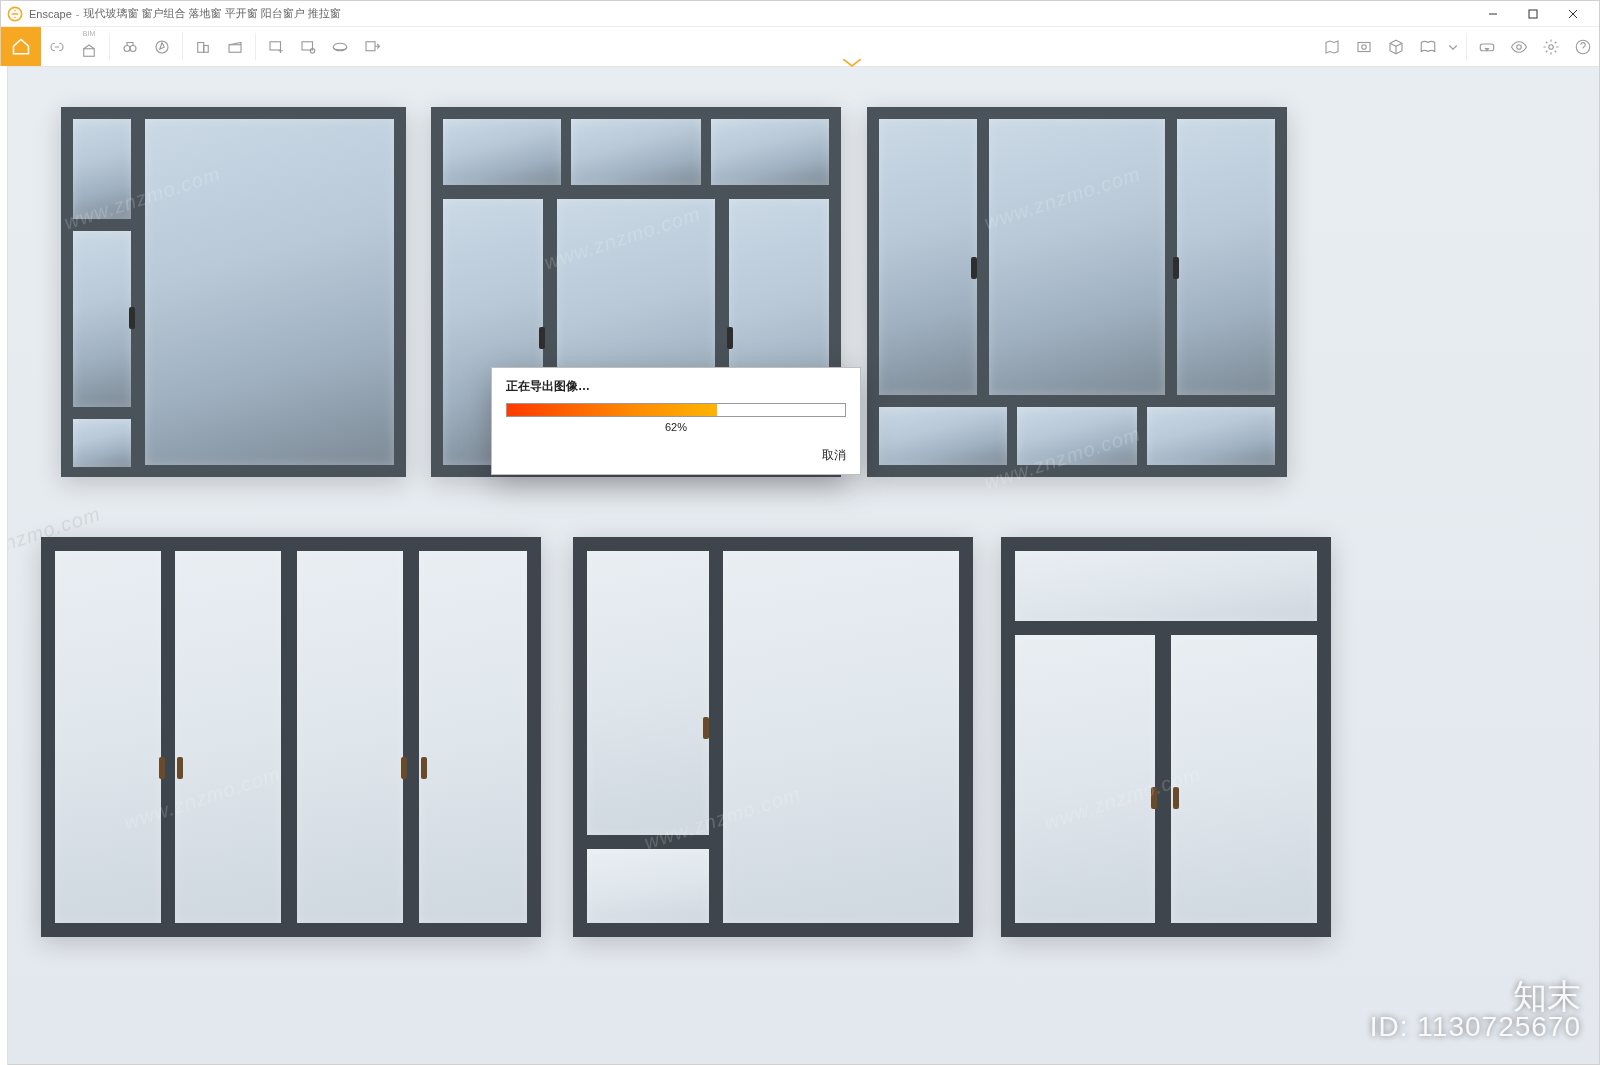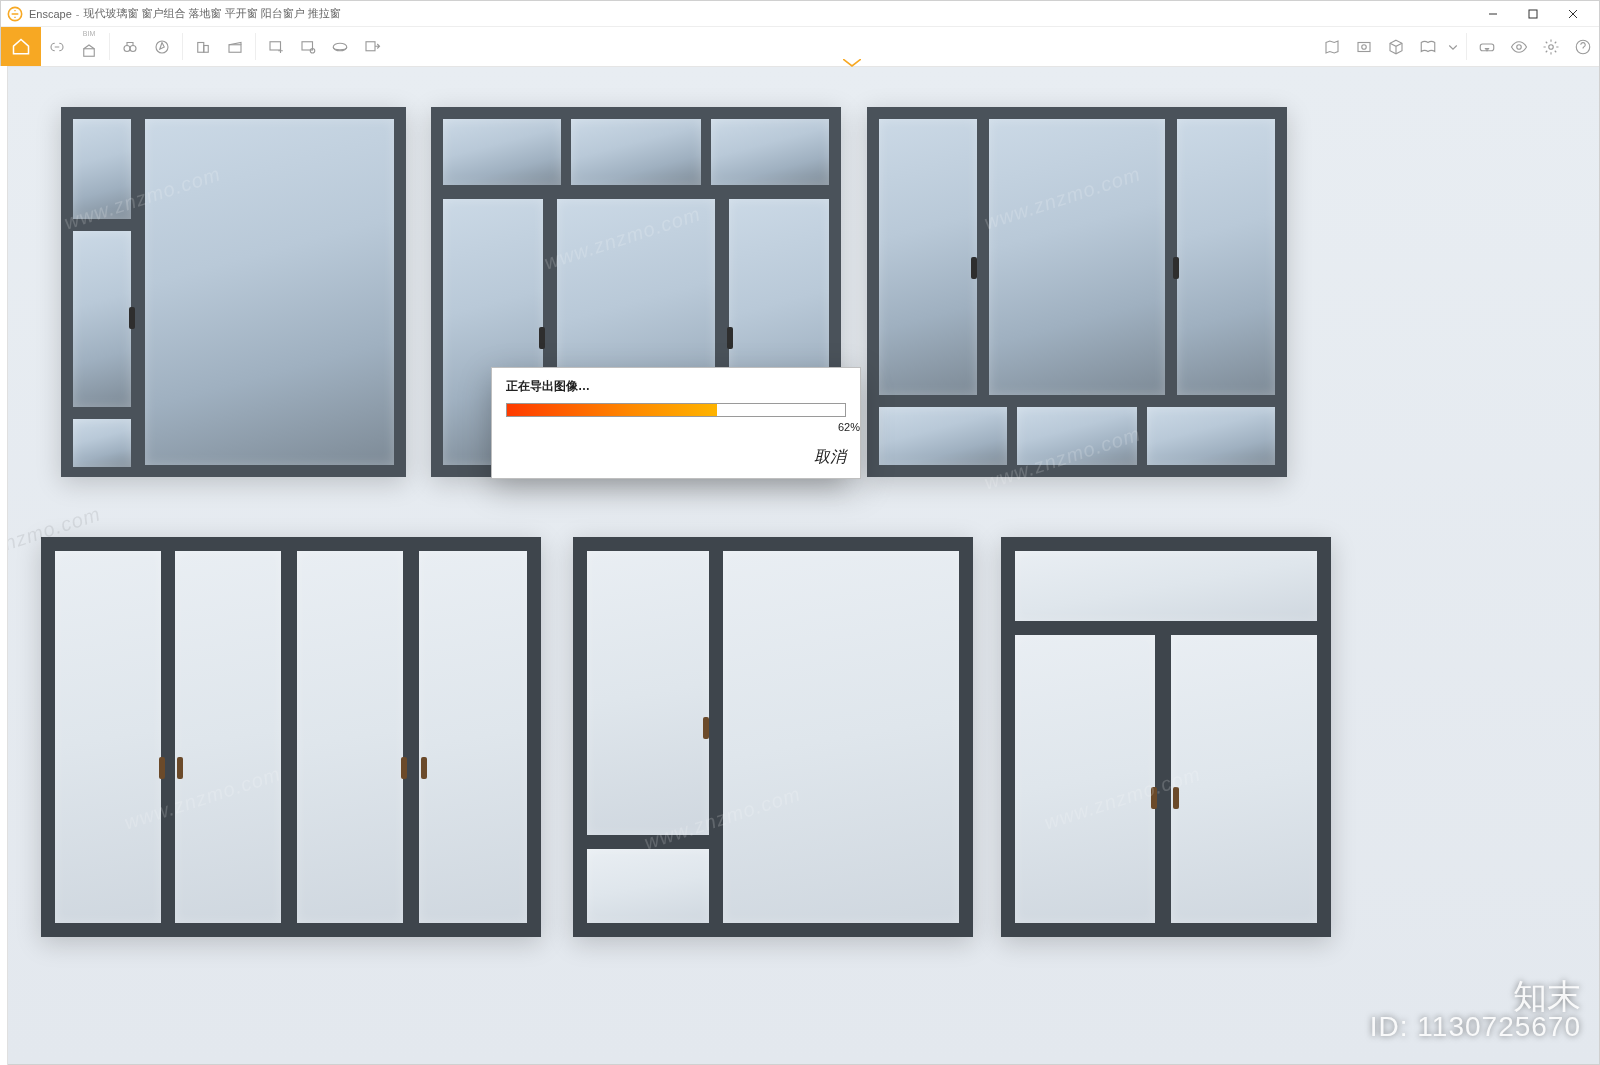--- a/index.html
+++ b/index.html
@@ -36,23 +36,23 @@
   .win .handle { position: absolute; width: 6px; height: 22px; background: #2e2e2e; border-radius: 2px; }
   .win .handle.brown { background: #6b4a2a; }
   .win.dark { background: #3e454c; }
   .win.light .pane { background: linear-gradient(170deg, #e9eef3 0%, #dfe6ec 50%, #cfd7df 100%); }
 
   
   .dialog { position: absolute; width: 370px; background: #fff; border: 1px solid #bfbfbf; box-shadow: 0 10px 30px rgba(0,0,0,0.25); font-size: 12px; color: #222; }
   .dialog .d-title { padding: 10px 14px 6px; font-weight: bold; font-size: 12px; }
   .dialog .d-bar { margin: 2px 14px 0; height: 14px; border: 1px solid #9a9a9a; background: #fff; position: relative; }
   .dialog .d-bar .fill { position: absolute; left: 0; top: 0; bottom: 0; background: linear-gradient(90deg, #ff3b00 0%, #ff8a00 60%, #ffb400 100%); }
-  .dialog .d-pct { text-align: right; padding: 4px 0 8px; font-size: 11px; }
+  .dialog .d-pct { text-align: center; padding: 4px 0 8px; font-size: 11px; }
   .dialog .d-foot { display: flex; justify-content: flex-end; padding: 6px 14px 10px; }
-  .dialog .d-cancel { font-size: 16px; cursor: pointer; font-style: italic; }
+  .dialog .d-cancel { font-size: 12px; cursor: pointer; }
 
   
   .wm { position: absolute; color: rgba(255,255,255,0.18); font-size: 20px; font-style: italic; letter-spacing: 1px; transform: rotate(-18deg); pointer-events: none; white-space: nowrap; }
   .id-badge { position: absolute; right: 18px; bottom: 21px; color: rgba(255,255,255,0.9); font-size: 28px; font-weight: 300; text-shadow: 0 0 6px rgba(0,0,0,0.5); letter-spacing: 1px; }
   .brand-badge { position: absolute; right: 18px; bottom: 44px; color: rgba(255,255,255,0.9); font-size: 34px; text-shadow: 0 0 6px rgba(0,0,0,0.5); font-family: Liberation Mono, monospace; }
 
   
   .leftstrip { position:absolute; left:0; top:66px; bottom:0; width:8px; background:#fff; border-right:1px solid #e0e0e0; }
 </style>
 </head>

